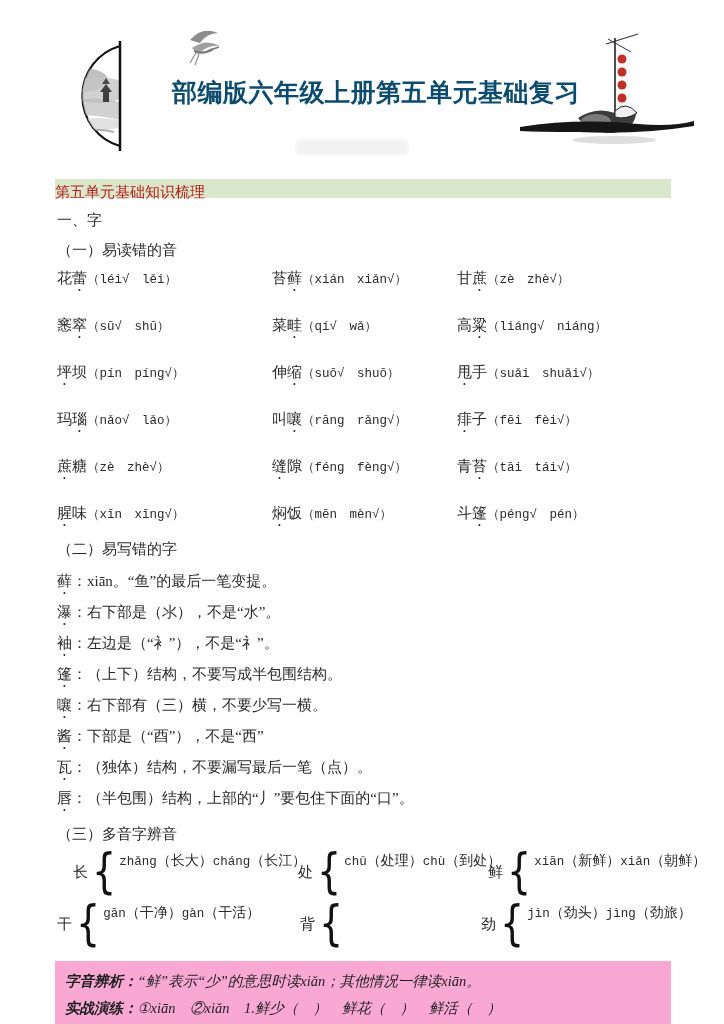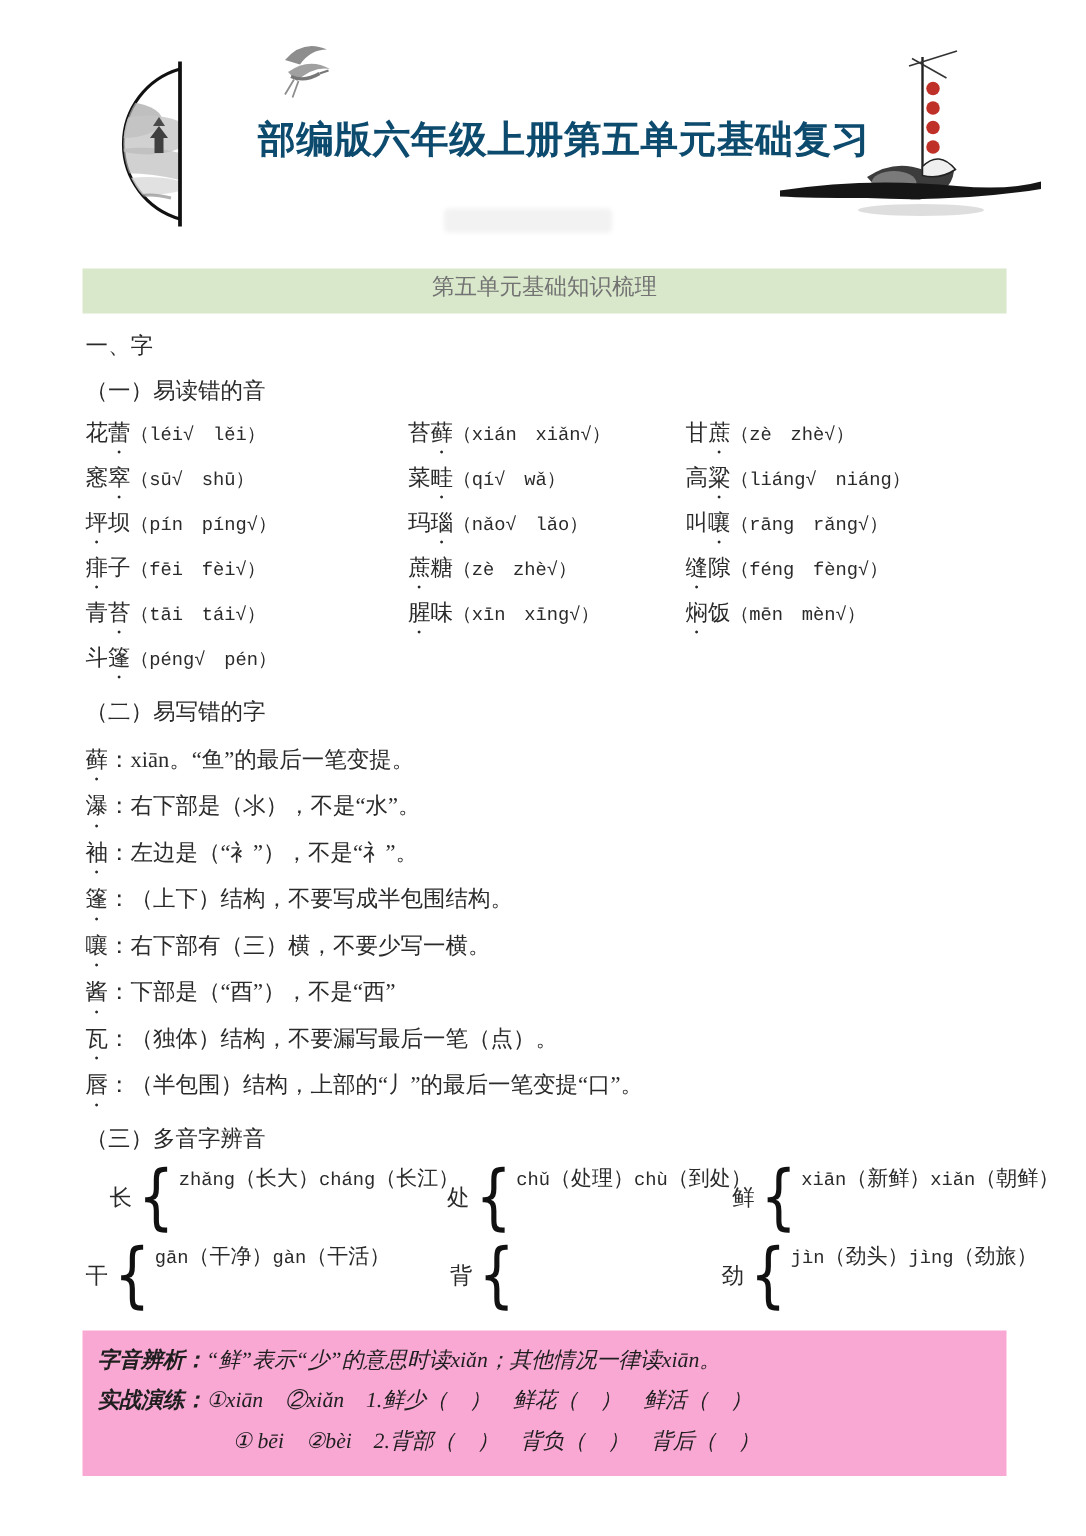--- a/index.html
+++ b/index.html
@@ -11,27 +11,27 @@
   #crane{position:absolute;left:182px;top:24px;}
   #boat{position:absolute;left:518px;top:30px;}
   #page-title{position:absolute;left:172px;top:76px;width:400px;
       font-family:"Liberation Sans","DejaVu Sans",sans-serif;font-weight:bold;
       font-size:25px;letter-spacing:.5px;color:#0c4a6e;white-space:nowrap;}
   #watermark{position:absolute;left:296px;top:139px;width:112px;height:16px;
       background:#f2f2f2;border-radius:3px;filter:blur(1.5px);}
 
   
   #content{position:absolute;left:55px;top:179px;width:616px;}
-  .banner{height:30px;line-height:27px;text-align:center;background:#d9e8cb;
-      font-size:15px;color:#737373;}
+  .banner{height:19px;line-height:27px;background:#d9e8cb;
+      font-size:15px;color:#b91c1c;}
   .h1{margin:12px 0 0 2px;font-size:15px;line-height:21px;}
   .h2{margin:9px 0 0 2px;font-size:15px;line-height:21px;}
 
   
-  .pgrid{display:grid;grid-template-columns:215px 185px 1fr;row-gap:3px;margin:7px 0 2px 2px;}
+  .pgrid{display:grid;grid-template-columns:215px 185px 1fr;row-gap:20px;margin:7px 0 2px 2px;}
   .pcell{white-space:nowrap;font-size:15px;line-height:21px;}
   .zi{font-size:15px;}
   .py{font-family:"Liberation Mono","DejaVu Sans Mono",monospace;font-size:12.5px;}
   .du{-webkit-text-emphasis:filled dot #2a2a2a;-webkit-text-emphasis-position:under right;
       text-emphasis:filled dot #2a2a2a;text-emphasis-position:under right;}
 
   
   .mlist{margin:7px 0 0 2px;}
   .mrow{font-size:15px;line-height:28px;white-space:nowrap;}
   .mbody{font-size:15px;}
@@ -119,20 +119,22 @@
     <div class="h2">（一）易读错的音</div>
 
     <div class="pgrid">
         <div class="pcell"><span class="zi">花</span><span class="zi du">蕾</span><span class="py">（léi√　lěi）</span></div>
         <div class="pcell"><span class="zi">苔</span><span class="zi du">藓</span><span class="py">（xián　xiǎn√）</span></div>
         <div class="pcell"><span class="zi">甘</span><span class="zi du">蔗</span><span class="py">（zè　zhè√）</span></div>
         <div class="pcell"><span class="zi">窸</span><span class="zi du">窣</span><span class="py">（sū√　shū）</span></div>
         <div class="pcell"><span class="zi">菜</span><span class="zi du">畦</span><span class="py">（qí√　wǎ）</span></div>
         <div class="pcell"><span class="zi">高</span><span class="zi du">粱</span><span class="py">（liáng√　niáng）</span></div>
         <div class="pcell"><span class="zi du">坪</span><span class="zi">坝</span><span class="py">（pín　píng√）</span></div>
+        <div class="pcell"><span class="zi">伸</span><span class="zi du">缩</span><span class="py">（suō√　shuō）</span></div>
+        <div class="pcell"><span class="zi du">甩</span><span class="zi">手</span><span class="py">（suǎi　shuǎi√）</span></div>
         <div class="pcell"><span class="zi">玛</span><span class="zi du">瑙</span><span class="py">（nǎo√　lǎo）</span></div>
         <div class="pcell"><span class="zi">叫</span><span class="zi du">嚷</span><span class="py">（rāng　rǎng√）</span></div>
         <div class="pcell"><span class="zi du">痱</span><span class="zi">子</span><span class="py">（fēi　fèi√）</span></div>
         <div class="pcell"><span class="zi du">蔗</span><span class="zi">糖</span><span class="py">（zè　zhè√）</span></div>
         <div class="pcell"><span class="zi du">缝</span><span class="zi">隙</span><span class="py">（féng　fèng√）</span></div>
         <div class="pcell"><span class="zi">青</span><span class="zi du">苔</span><span class="py">（tāi　tái√）</span></div>
         <div class="pcell"><span class="zi du">腥</span><span class="zi">味</span><span class="py">（xīn　xīng√）</span></div>
         <div class="pcell"><span class="zi du">焖</span><span class="zi">饭</span><span class="py">（mēn　mèn√）</span></div>
         <div class="pcell"><span class="zi">斗</span><span class="zi du">篷</span><span class="py">（péng√　pén）</span></div>
       </div>
@@ -140,21 +142,21 @@
     <div class="h2">（二）易写错的字</div>
 
     <div class="mlist">
         <div class="mrow"><span class="zi du">藓</span><span class="mbody">：xiān。“鱼”的最后一笔变提。</span></div>
         <div class="mrow"><span class="zi du">瀑</span><span class="mbody">：右下部是（氺），不是“水”。</span></div>
         <div class="mrow"><span class="zi du">袖</span><span class="mbody">：左边是（“衤”），不是“礻”。</span></div>
         <div class="mrow"><span class="zi du">篷</span><span class="mbody">：（上下）结构，不要写成半包围结构。</span></div>
         <div class="mrow"><span class="zi du">嚷</span><span class="mbody">：右下部有（三）横，不要少写一横。</span></div>
         <div class="mrow"><span class="zi du">酱</span><span class="mbody">：下部是（“酉”），不是“西”</span></div>
         <div class="mrow"><span class="zi du">瓦</span><span class="mbody">：（独体）结构，不要漏写最后一笔（点）。</span></div>
-        <div class="mrow"><span class="zi du">唇</span><span class="mbody">：（半包围）结构，上部的“丿”的最后一笔变提“口”。</span></div>
+        <div class="mrow"><span class="zi du">唇</span><span class="mbody">：（半包围）结构，上部的“丿”要包住下面的“口”。</span></div>
       </div>
 
     <div class="h2">（三）多音字辨音</div>
 
     <div class="poly-row r1">
         <div class="pg">
           <span class="pchar">长</span>
           <span class="brace">{</span>
           <div class="pcol">
             <div class="pline"><span class="py2">zhǎng</span><span class="pword">（长大）</span></div>

